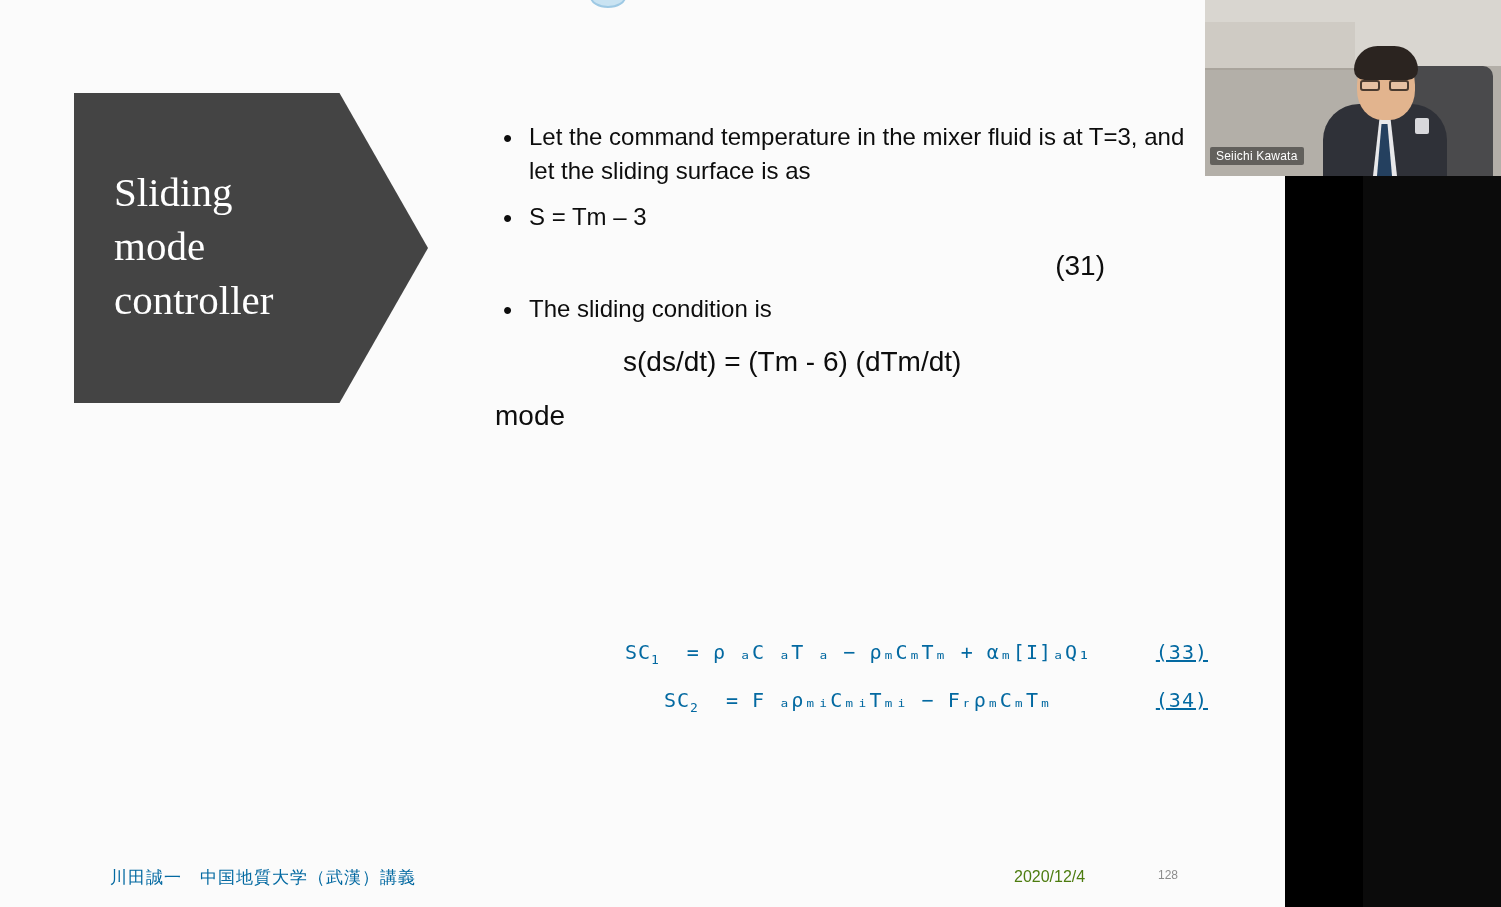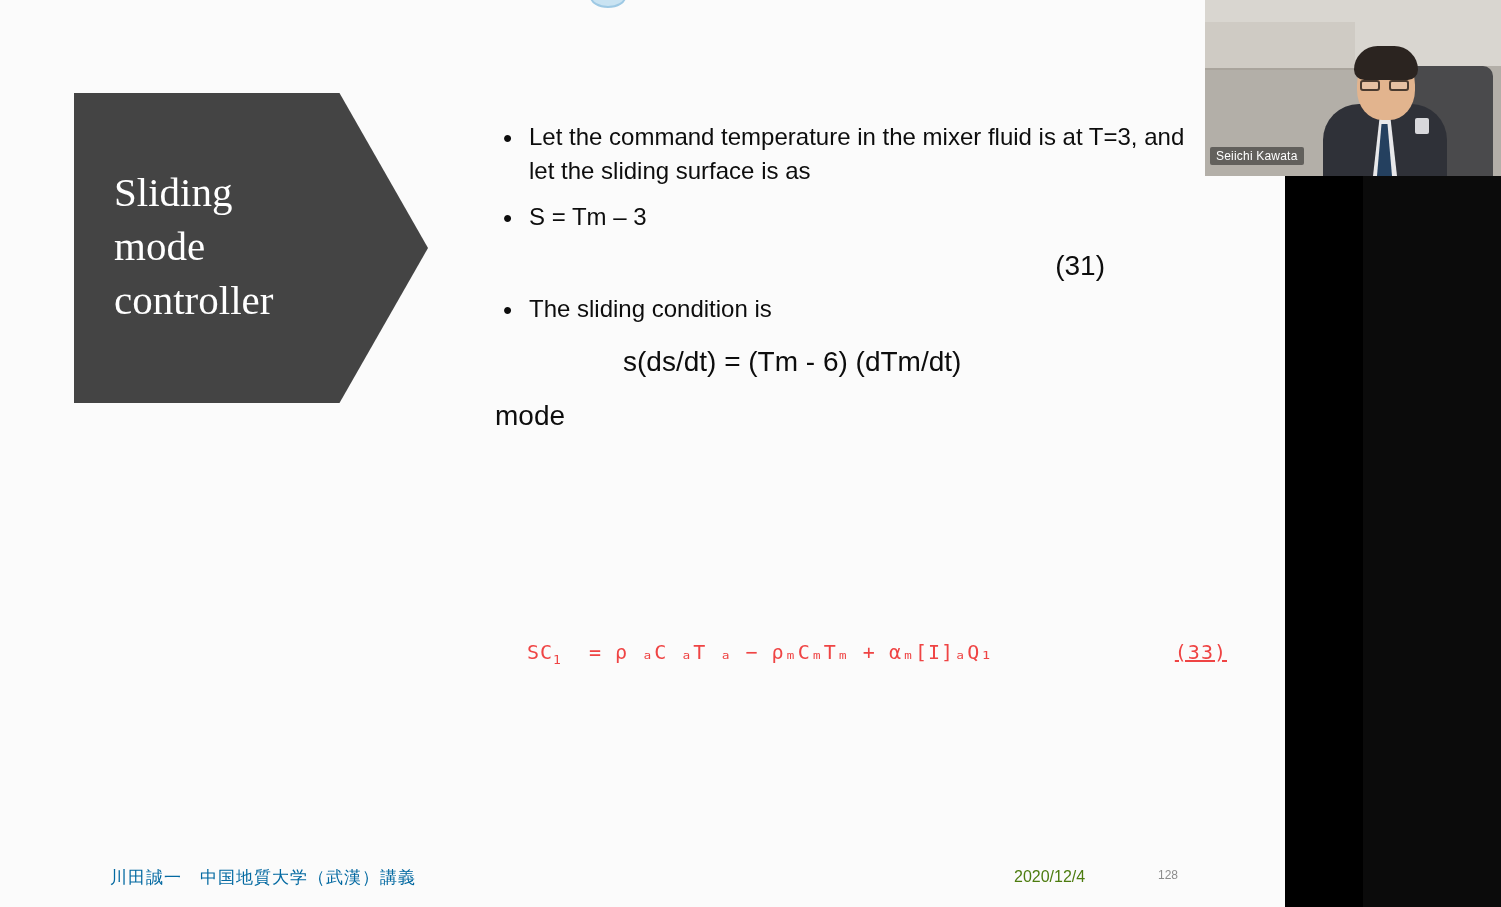--- a/index.html
+++ b/index.html
@@ -118,25 +118,26 @@
   .plain-line {
     font-size: 28px;
     line-height: 1.42;
     margin-top: 6px;
     margin-bottom: 0;
   }
 
   
   #formula-scan {
     position: absolute;
-    left: 527px;
+    left: 508px;
     top: 640px;
     width: 700px;
     font-family: "DejaVu Sans Mono", monospace;
-    color: #ef4444;
+    color: #0369a1;
+    text-align: center;
   }
   .scan-row {
     position: relative;
     height: 48px;
     font-size: 20px;
     letter-spacing: 1px;
     white-space: nowrap;
   }
   .scan-row .eqnum {
     position: absolute;
@@ -330,20 +331,25 @@
       <div class="indent-line">s(ds/dt) = (Tm - 6) (dTm/dt)</div>
 
       <div class="plain-line">mode</div>
     </div>
 
     <div id="formula-scan">
       <div class="scan-row">
         <span>SC</span><span class="sub">1</span>
         <span style="margin-left:14px;">=  ρ ₐC ₐT ₐ  −  ρₘCₘTₘ  +  αₘ[I]ₐQ₁</span>
         <span class="eqnum">(33)</span>
+      </div>
+      <div class="scan-row">
+        <span>SC</span><span class="sub">2</span>
+        <span style="margin-left:14px;">=  F ₐρₘᵢCₘᵢTₘᵢ  −  FᵣρₘCₘTₘ</span>
+        <span class="eqnum">(34)</span>
       </div>
     </div>
 
     <div id="footer-left">川田誠一　中国地質大学（武漢）講義</div>
     <div id="footer-date">2020/12/4</div>
     <div id="footer-page">128</div>
   </div>
 
   <div id="video-tile">
     <div class="vid-wall"></div>

